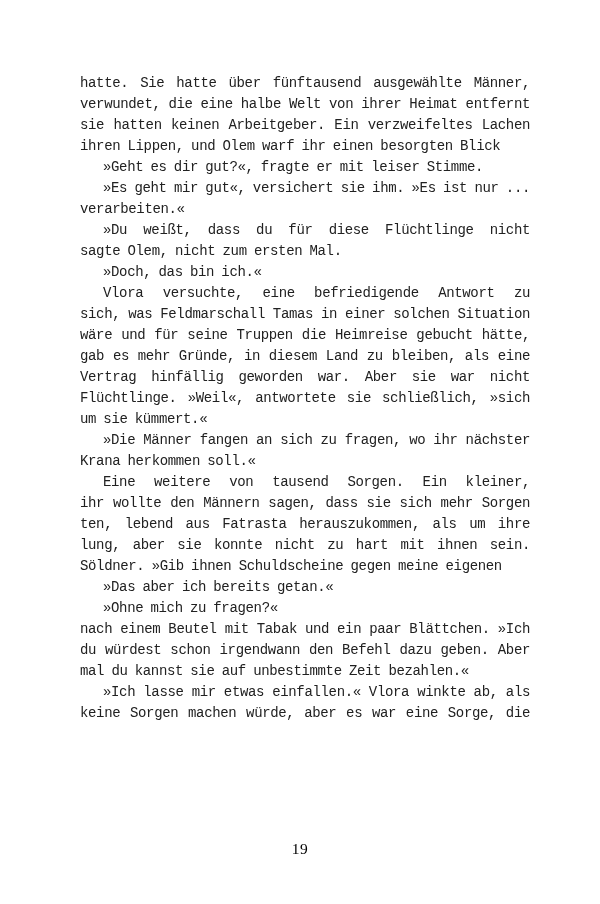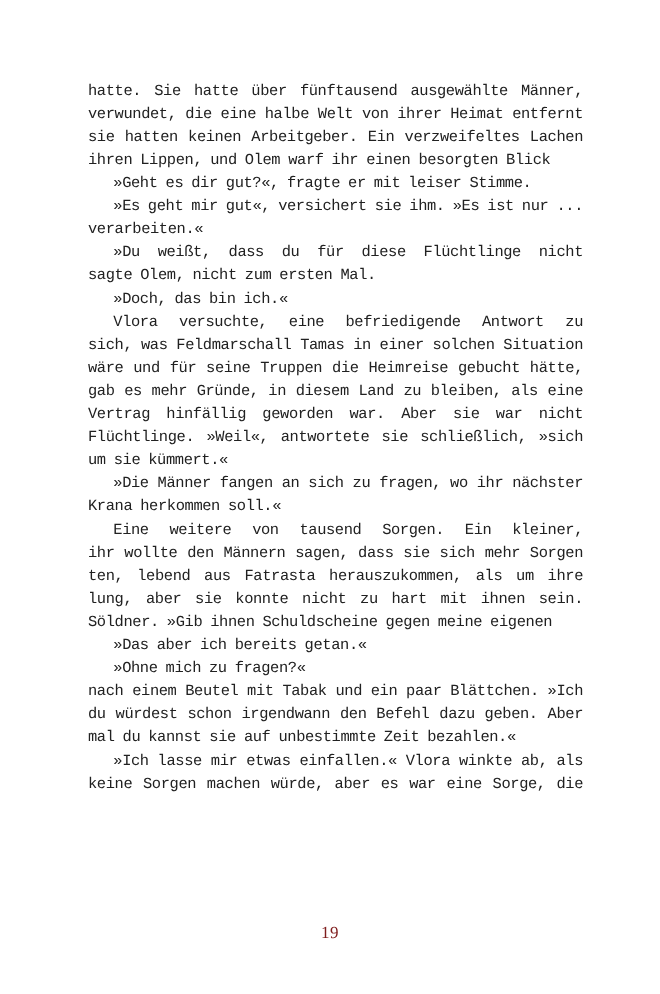--- a/index.html
+++ b/index.html
@@ -34,21 +34,21 @@
     padding-left:23px;
   }
   .pagenum{
     position:absolute;
     top:838px;left:0;
     width:100%;
     text-align:center;
     font-size:15.5px;
     line-height:21px;
     letter-spacing:0.5px;
-    color:#7f1d1d;
+    color:#000000;
   }
 </style>
 </head>
 <body>
 
 <div class="page">
   <div class="textblock">
       <div class="line just">hatte. Sie hatte über fünftausend ausgewählte Männer, viele von ihnen</div>
       <div class="line just">verwundet, die eine halbe Welt von ihrer Heimat entfernt waren, und</div>
       <div class="line just">sie hatten keinen Arbeitgeber. Ein verzweifeltes Lachen entrang sich</div>

